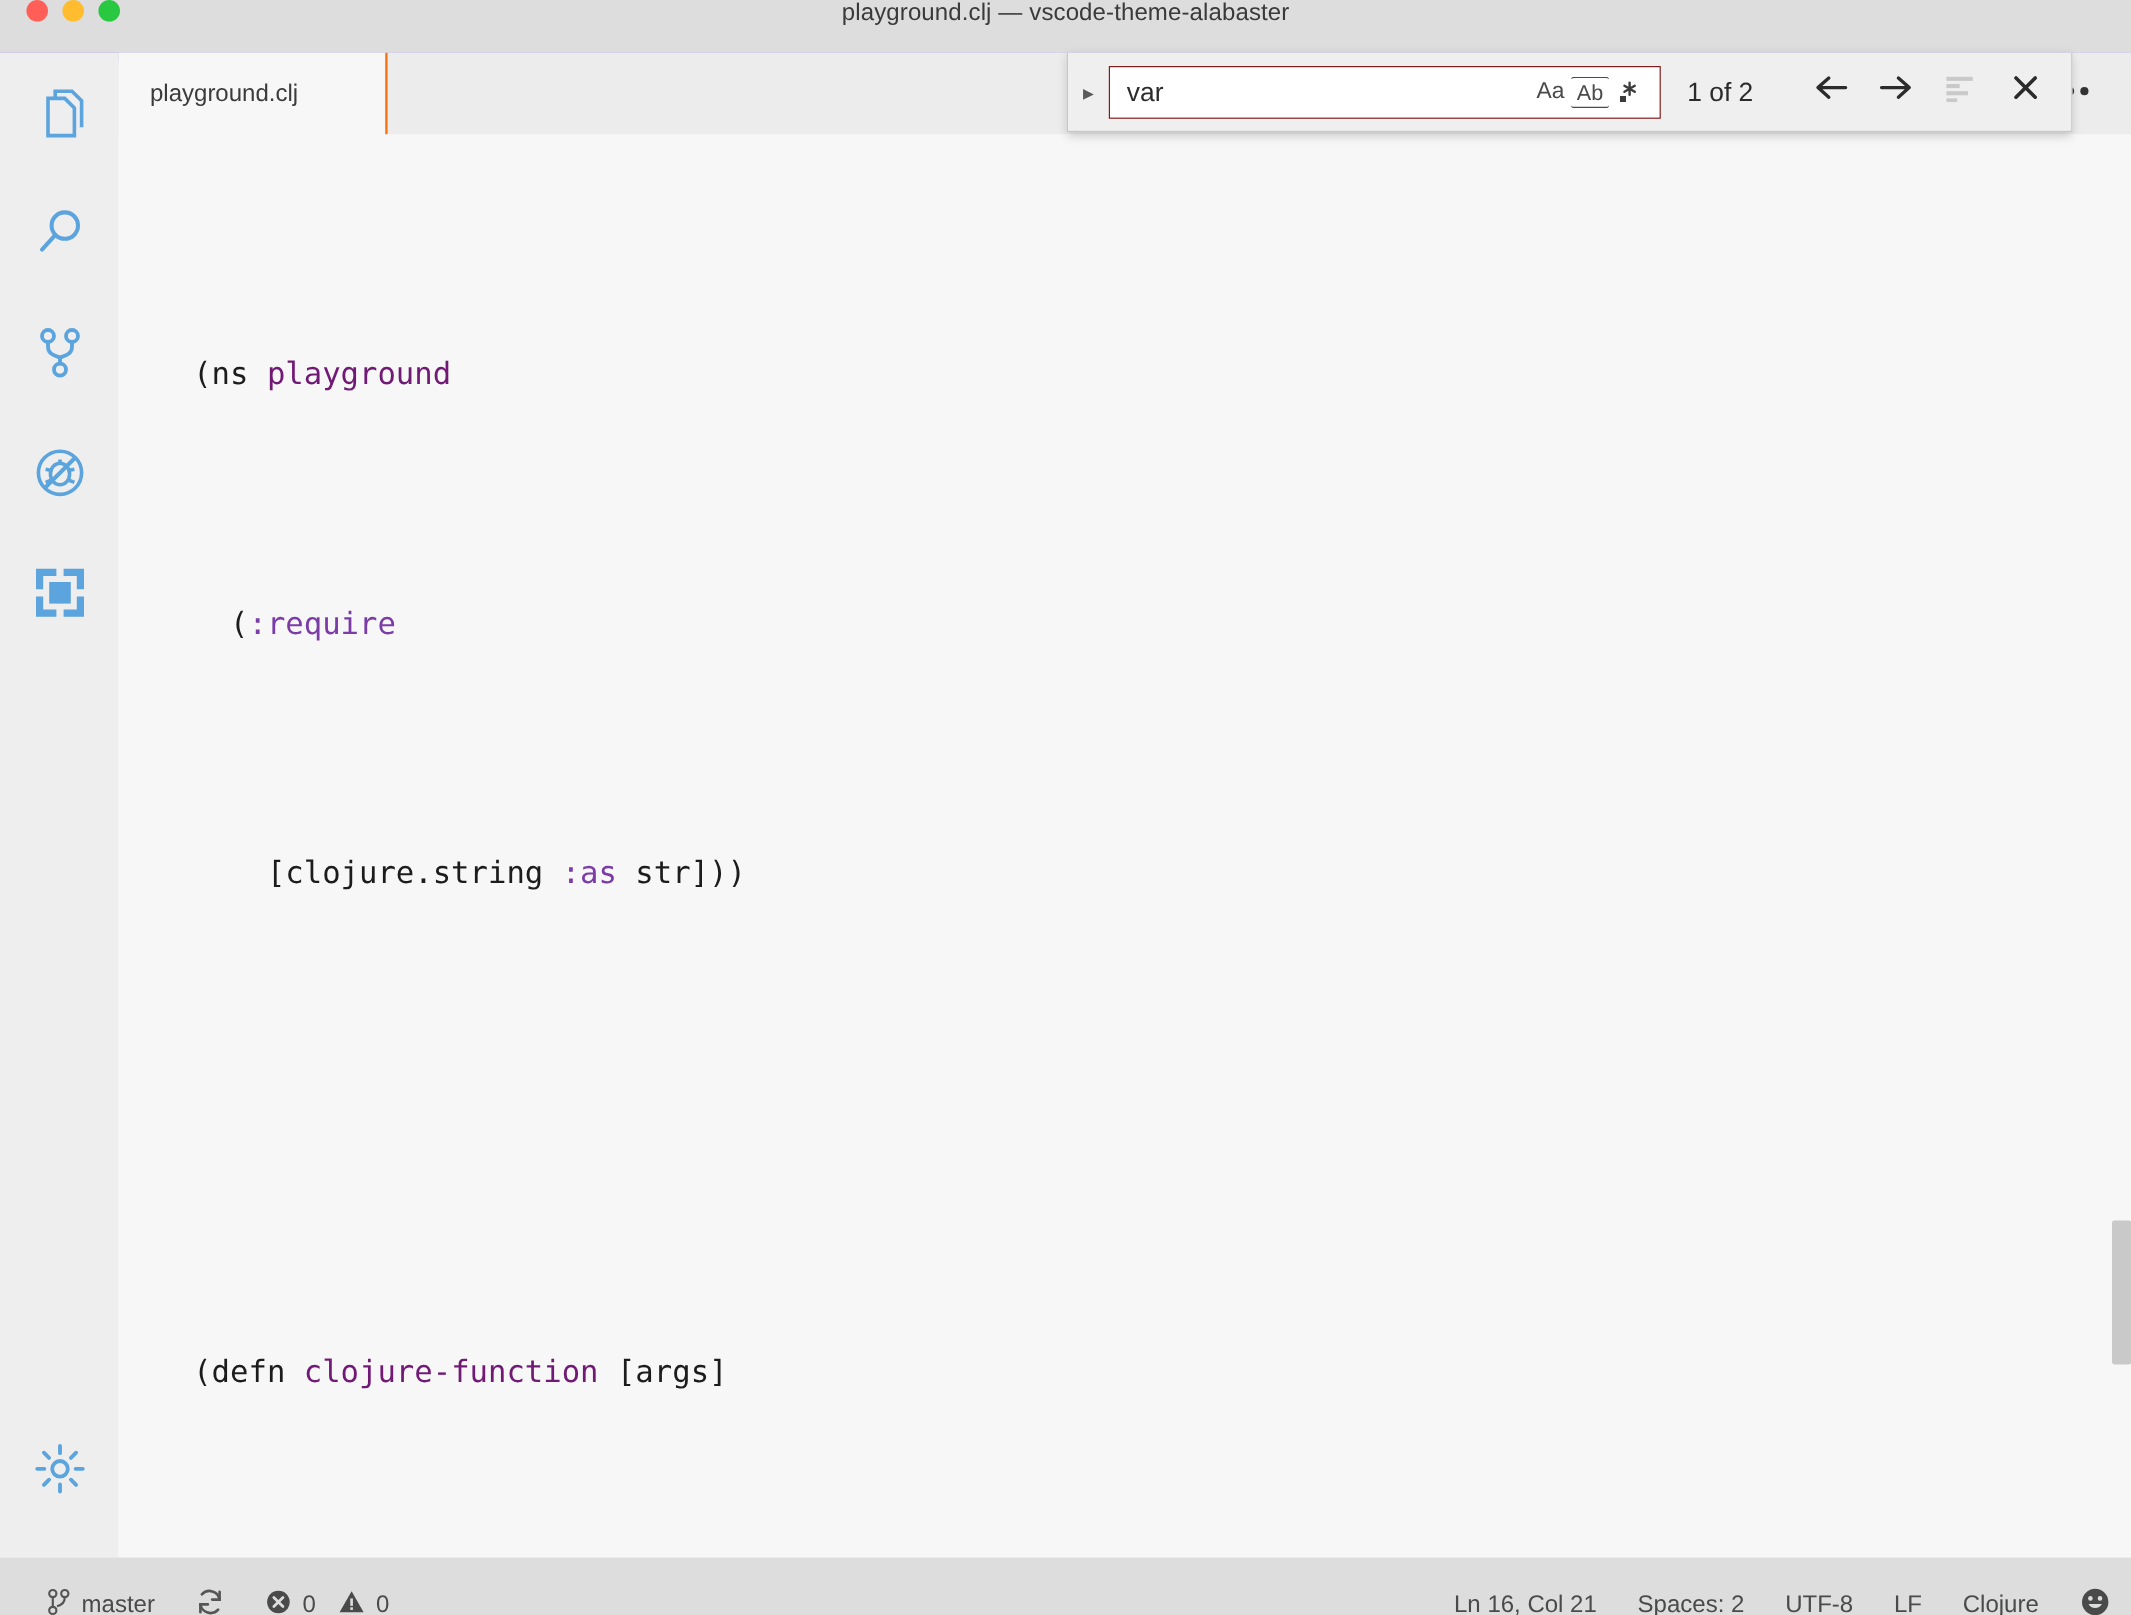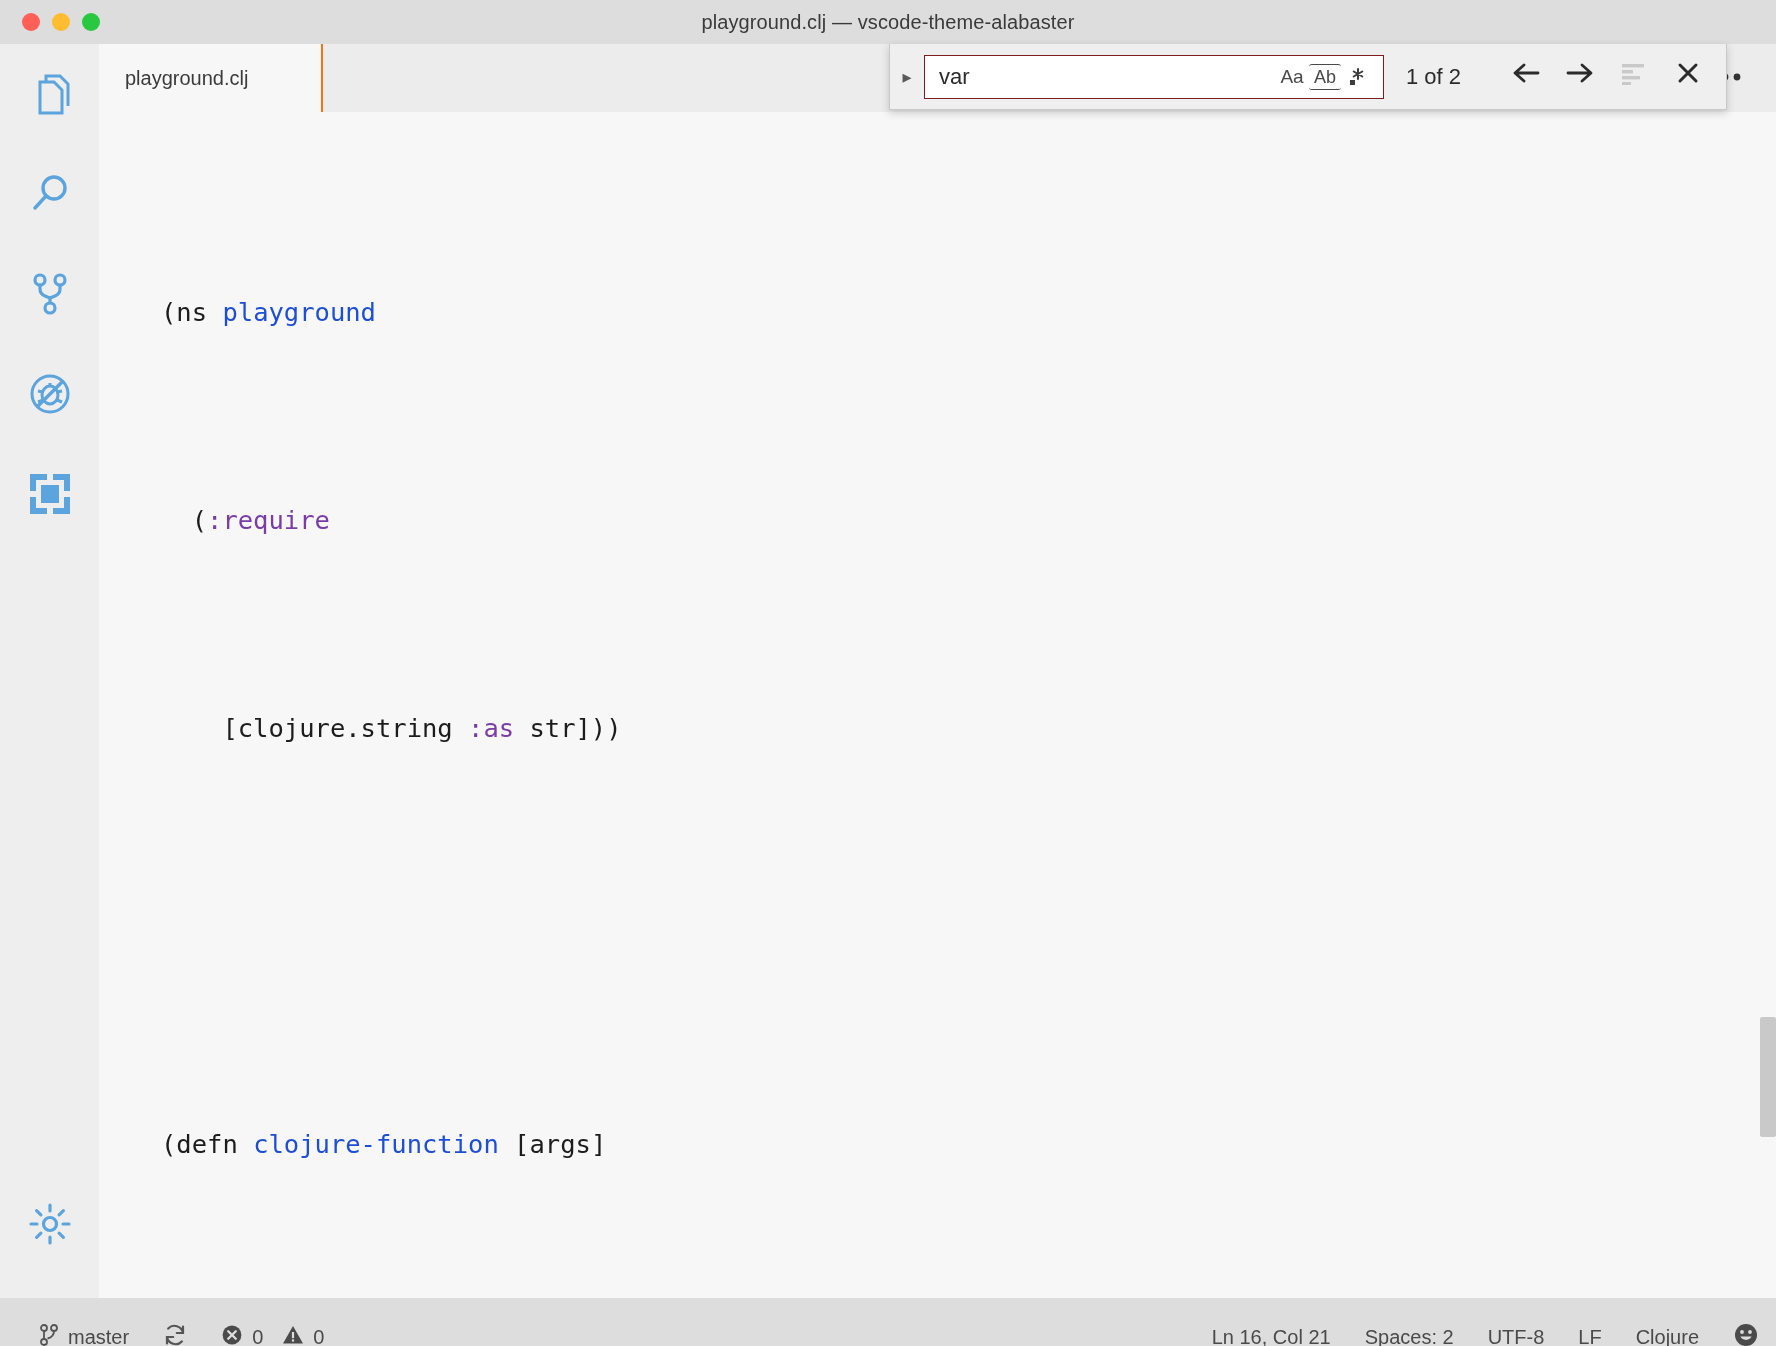--- a/index.html
+++ b/index.html
@@ -12,21 +12,21 @@
   .window{
     position:relative;width:1776px;height:1346px;
     background:#f7f7f7;overflow:hidden;
   }
 
   
   .titlebar{
     position:absolute;left:0;top:0;width:1776px;height:44px;
     background:#dddddd;
     border-bottom:7px solid #8b5cf6;
-    display:flex;align-items:center;
+    display:flex;
   }
   .traffic{display:flex;gap:12px;padding-left:22px;}
   .dot{width:18px;height:18px;border-radius:50%;}
   .dot.red{background:#ff5f57;}
   .dot.yellow{background:#febc2e;}
   .dot.green{background:#28c840;}
   .titletext{
     position:absolute;left:0;right:0;text-align:center;
     font-size:20px;color:#3a3a3a;letter-spacing:.1px;
     pointer-events:none;
@@ -79,21 +79,21 @@
   }
   .code{
     position:absolute;left:0;top:18px;right:0;
     font-family:"DejaVu Sans Mono", monospace;
     font-size:25.5px;
     line-height:52px;
     white-space:pre;
     color:#1c1c1c;
   }
   .line{height:52px;padding-left:62px;position:relative;}
-  .tok-blue{color:#1d4ed8;}
+  .tok-blue{color:#701a75;}
   .tok-purple{color:#7b3ca8;}
   .tok-black{color:#1c1c1c;}
 
   
   .findwidget{
     position:absolute;
     left:889px;top:44px;
     width:838px;height:66px;
     background:#efeff0;
     border:1px solid #c8c8c8;

